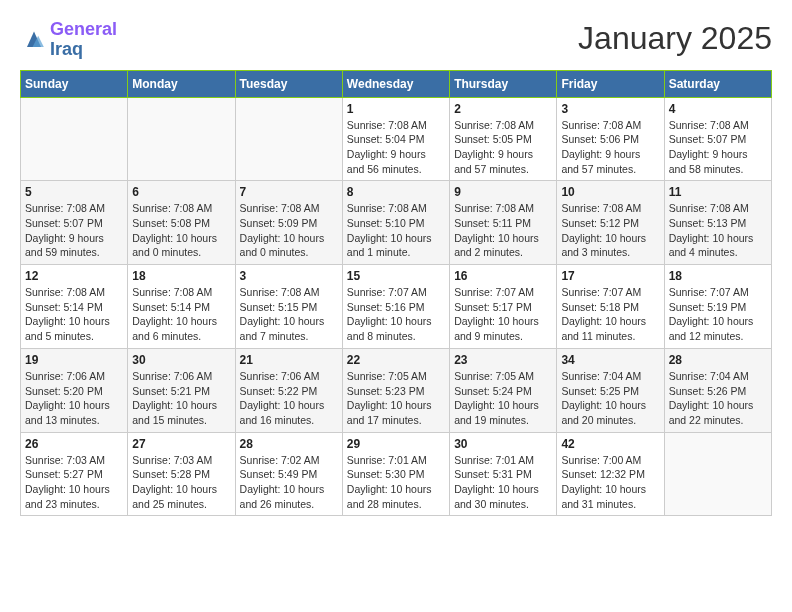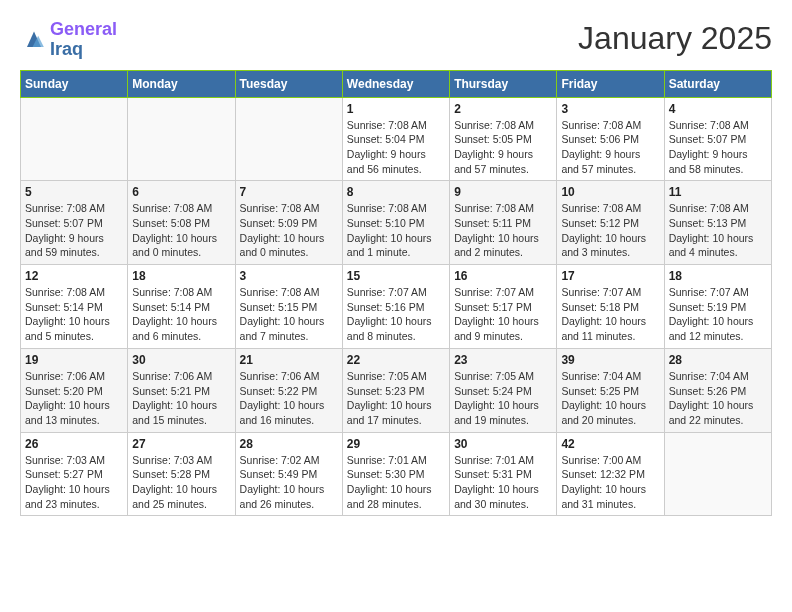--- a/index.html
+++ b/index.html
@@ -261,21 +261,21 @@
 Sunset: 5:23 PM
 Daylight: 10 hours and 17 minutes.</div>
         </td>
         <td>
           <div class="day-number">23</div>
           <div class="day-info" style="white-space: pre-line;">Sunrise: 7:05 AM
 Sunset: 5:24 PM
 Daylight: 10 hours and 19 minutes.</div>
         </td>
         <td>
-          <div class="day-number">39</div>
+          <div class="day-number">34</div>
           <div class="day-info" style="white-space: pre-line;">Sunrise: 7:04 AM
 Sunset: 5:25 PM
 Daylight: 10 hours and 20 minutes.</div>
         </td>
         <td>
           <div class="day-number">28</div>
           <div class="day-info" style="white-space: pre-line;">Sunrise: 7:04 AM
 Sunset: 5:26 PM
 Daylight: 10 hours and 22 minutes.</div>
         </td>

